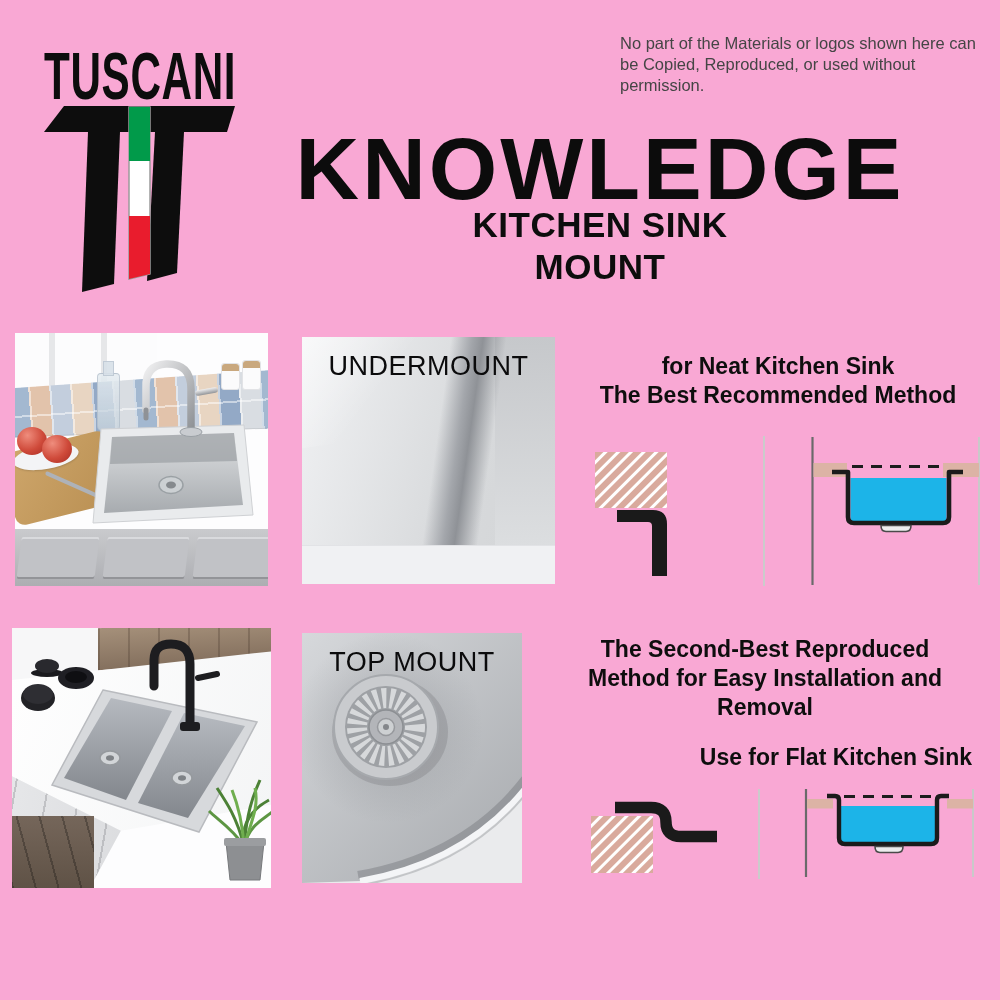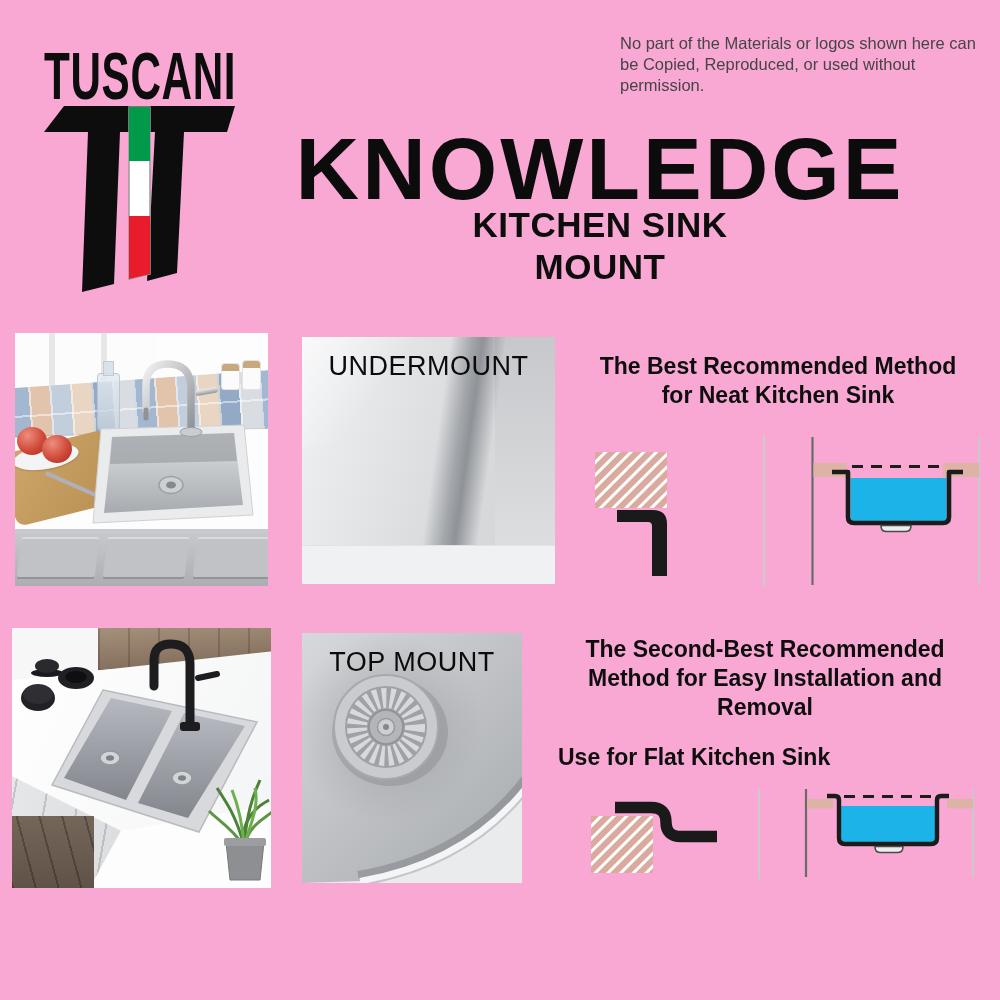--- a/index.html
+++ b/index.html
@@ -15,21 +15,21 @@
   #title{left:240px;top:118px;width:720px;text-align:center;font-size:88px;font-weight:700;
          letter-spacing:3px;color:#0c0c0c;white-space:nowrap;}
   .subtitle{left:240px;width:720px;text-align:center;font-size:35px;font-weight:700;
             letter-spacing:.5px;color:#0d0d0d;}
   #sub1{top:205px;} #sub2{top:247px;}
 
   
   .heading{font-size:23px;font-weight:700;text-align:center;line-height:29px;color:#0e0e0e;}
   #heading1{left:563px;top:352px;width:430px;}
   #heading2{left:558px;top:635px;width:414px;}
-  #note2{left:558px;top:744px;width:414px;font-size:23px;font-weight:700;text-align:left;color:#0e0e0e;}
+  #note2{left:558px;top:744px;width:414px;font-size:23px;font-weight:700;text-align:right;color:#0e0e0e;}
   .panel-label{position:absolute;top:14px;left:0;width:100%;text-align:center;
                font-size:27px;font-weight:400;letter-spacing:.5px;color:#0b0b0c;}
   .vline{width:2px;background:#cbcbcb;}
   #vline1{left:763px;top:436px;height:150px;}
   #vline2{left:758px;top:789px;height:90px;}
 
   
   #photo1{left:15px;top:333px;width:253px;height:253px;overflow:hidden;background:#fdfdfe;}
   .p1-window{position:absolute;left:0;top:0;width:142px;height:58px;background:#fcfcfd;
      border-bottom:7px solid #eceef0;
@@ -173,22 +173,22 @@
 
   <div class="abs" id="panel1">
     <div class="u-right"></div>
     <div class="u-band"></div>
     <div class="u-hi"></div>
     <div class="u-bottom"></div>
     <div class="panel-label">UNDERMOUNT</div>
   </div>
 
   <div class="abs heading" id="heading1">
+    <div>for Neat Kitchen Sink</div>
     <div>The Best Recommended Method</div>
-    <div>for Neat Kitchen Sink</div>
   </div>
 
   <svg class="abs" id="diag1" width="100" height="140" viewBox="0 0 100 140">
     <defs>
       <pattern id="hatch1" width="9" height="9" patternUnits="userSpaceOnUse" patternTransform="rotate(45)">
         <rect width="9" height="9" fill="#d9aa9d"></rect>
         <rect width="3" height="9" fill="#ffffff"></rect>
       </pattern>
     </defs>
     <rect x="10" y="7" width="72" height="56" fill="url(#hatch1)"></rect>
@@ -282,21 +282,21 @@
         <circle cx="84" cy="94" r="29" fill="none" stroke="#d7d9db" stroke-width="20" stroke-dasharray="4.2,3.6"></circle>
         <circle cx="84" cy="94" r="17" fill="#b3b5b9" stroke="#8c8f93" stroke-width="1.5"></circle>
         <circle cx="84" cy="94" r="8.5" fill="#cdd0d2" stroke="#97999d" stroke-width="1.5"></circle>
         <circle cx="84" cy="94" r="3" fill="#84878b"></circle>
       </g>
     </svg>
     <div class="panel-label">TOP MOUNT</div>
   </div>
 
   <div class="abs heading" id="heading2">
-    <div>The Second-Best Recommended</div>
+    <div>The Second-Best Reproduced</div>
     <div>Method for Easy Installation and</div>
     <div>Removal</div>
   </div>
   <div class="abs" id="note2">Use for Flat Kitchen Sink</div>
 
   <svg class="abs" id="diag2" width="150" height="92" viewBox="0 0 150 92">
     <defs>
       <pattern id="hatch2" width="9" height="9" patternUnits="userSpaceOnUse" patternTransform="rotate(45)">
         <rect width="9" height="9" fill="#d9aa9d"></rect>
         <rect width="3" height="9" fill="#ffffff"></rect>

